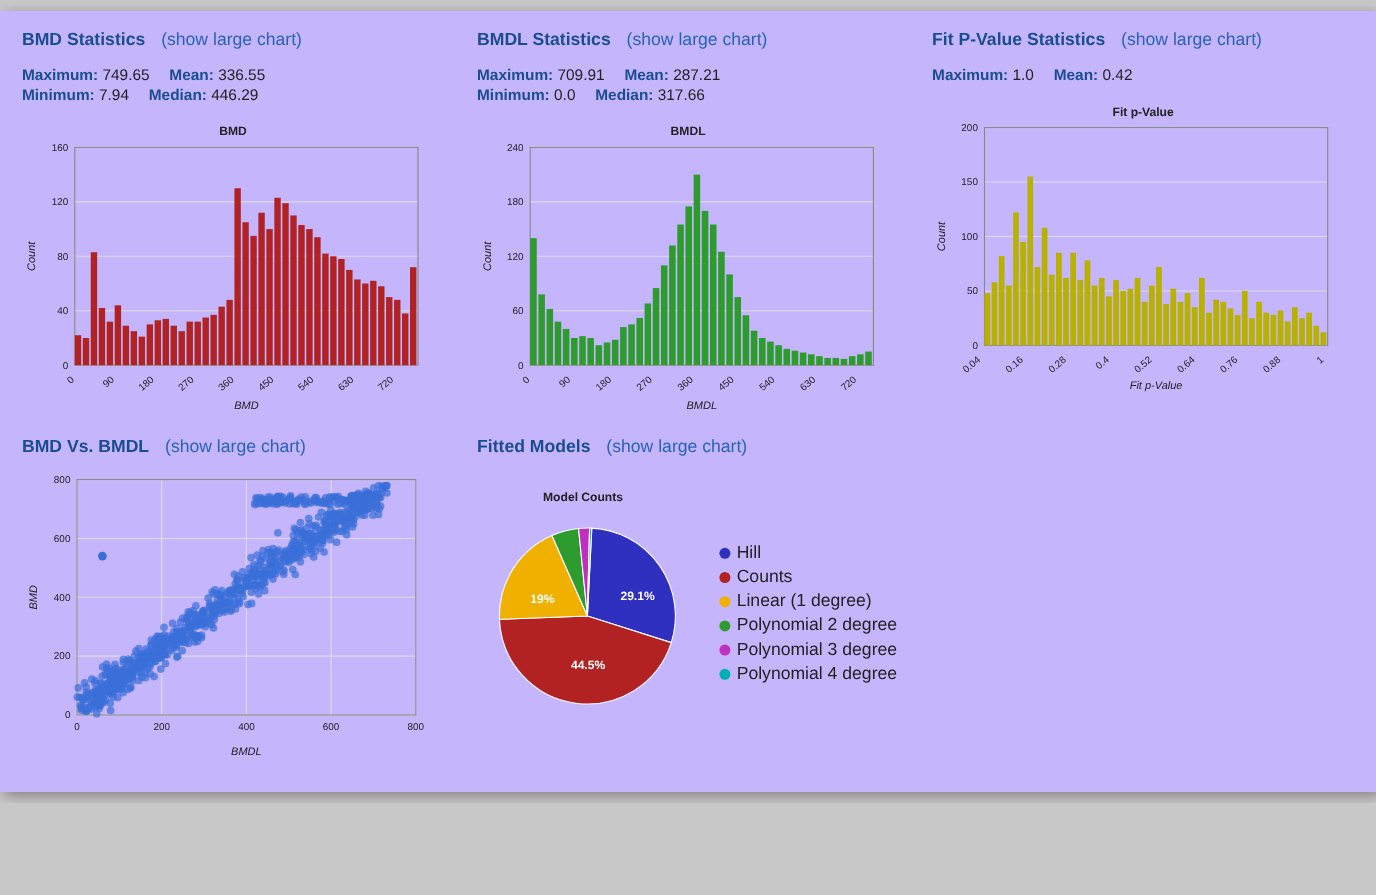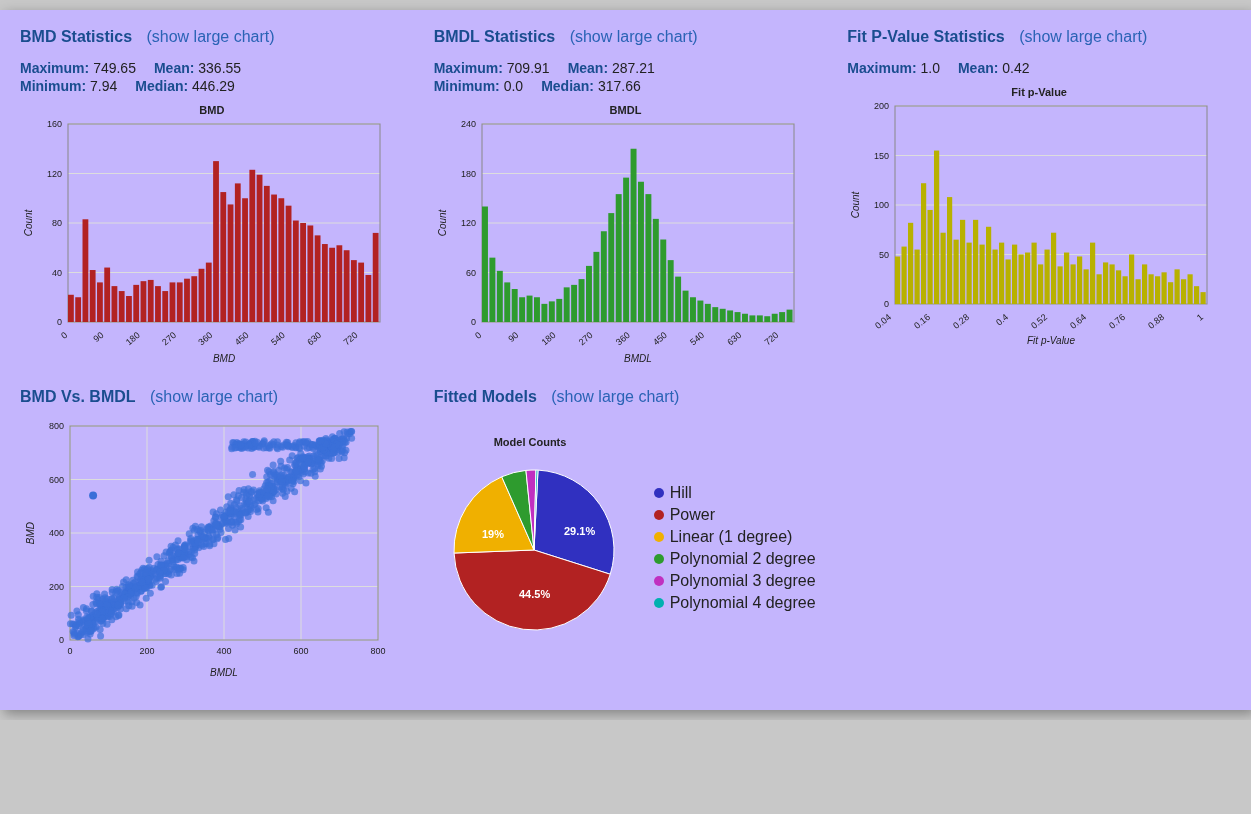--- a/index.html
+++ b/index.html
@@ -2,21 +2,21 @@
 <html><head>
 <meta charset="utf-8">
 <style>
   html,body{margin:0;padding:0;background:#c8c8c8;font-family:Arial,Helvetica,sans-serif;font-size:13px;color:#222;}
   .page{width:1211px;margin:10px auto;background:#c4b5fd;padding:18px 20px 30px 20px;box-shadow:4px 4px 12px rgba(0,0,0,.35);}
   .row{display:flex;gap:30px;}
   .panel{flex:1;min-width:0;}
   .panel-header{font-size:16px;margin-bottom:14px;}
   .panel-title{color:#1a4d8f;font-weight:bold;margin-right:10px;}
   .panel-link{color:#2a63b5;cursor:default;}
-  .stats{margin-bottom:10px;font-size:14px;display:flex;flex-direction:column;gap:2px;}
+  .stats{margin-bottom:20px;font-size:14px;display:flex;flex-direction:column;gap:2px;}
   .stats-row{display:flex;gap:18px;}
   .stat-label{color:#1a4d8f;font-weight:bold;}
   .chart-title{font-weight:bold;font-size:11px;text-align:center;margin:4px 0 2px;}
   .axis-label{font-size:10px;font-style:italic;fill:#222;}
   .tick{font-size:9px;fill:#222;}
   svg{display:block;}
   .legend{font-size:16px;}
   .legend-item{display:flex;align-items:center;gap:6px;margin-bottom:4px;}
   .legend-sw{width:10px;height:10px;border-radius:50%;}
 </style>
@@ -1336,21 +1336,21 @@
             <text x="85" y="148" fill="#fff" font-size="11" font-weight="bold">44.5%</text>
             <text x="48" y="88" fill="#fff" font-size="11" font-weight="bold">19%</text>
           </svg>
         <div id="pie-legend" class="legend">
             <div class="legend-item">
               <span class="legend-sw" style="background:#3030c0"></span>
               <span>Hill</span>
             </div>
             <div class="legend-item">
               <span class="legend-sw" style="background:#b22222"></span>
-              <span>Power</span>
+              <span>Counts</span>
             </div>
             <div class="legend-item">
               <span class="legend-sw" style="background:#f0b000"></span>
               <span>Linear (1 degree)</span>
             </div>
             <div class="legend-item">
               <span class="legend-sw" style="background:#2e9b2e"></span>
               <span>Polynomial 2 degree</span>
             </div>
             <div class="legend-item">

